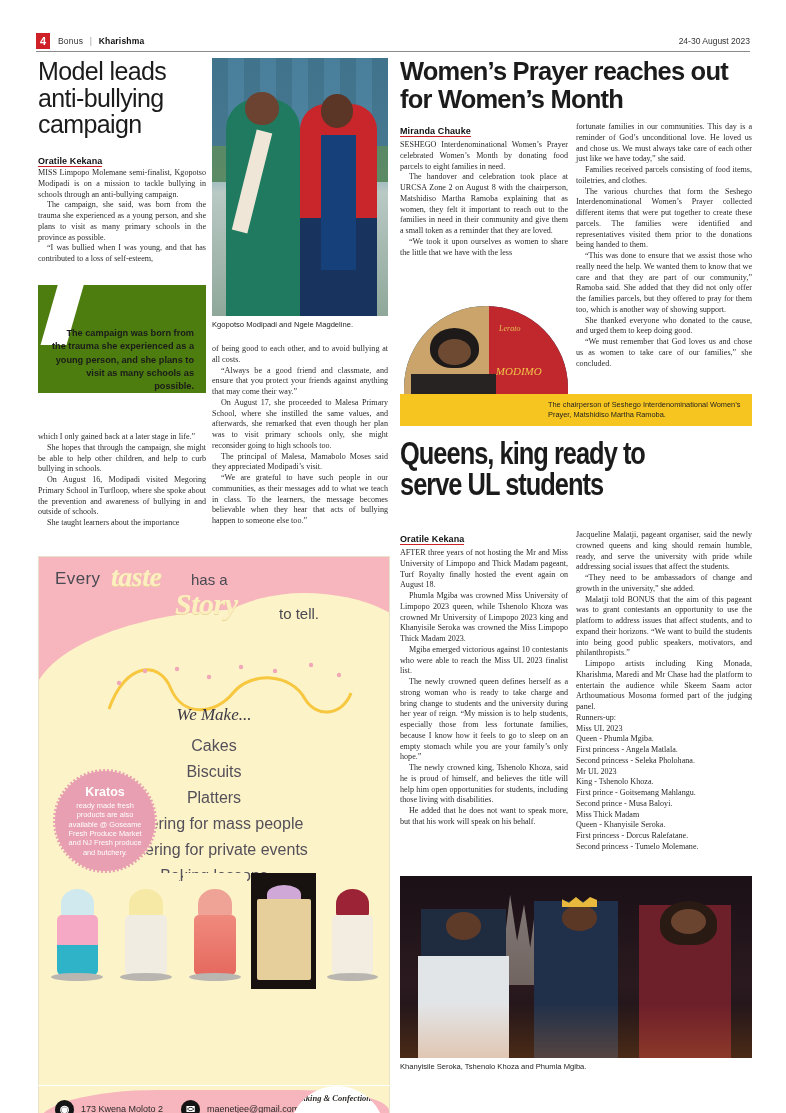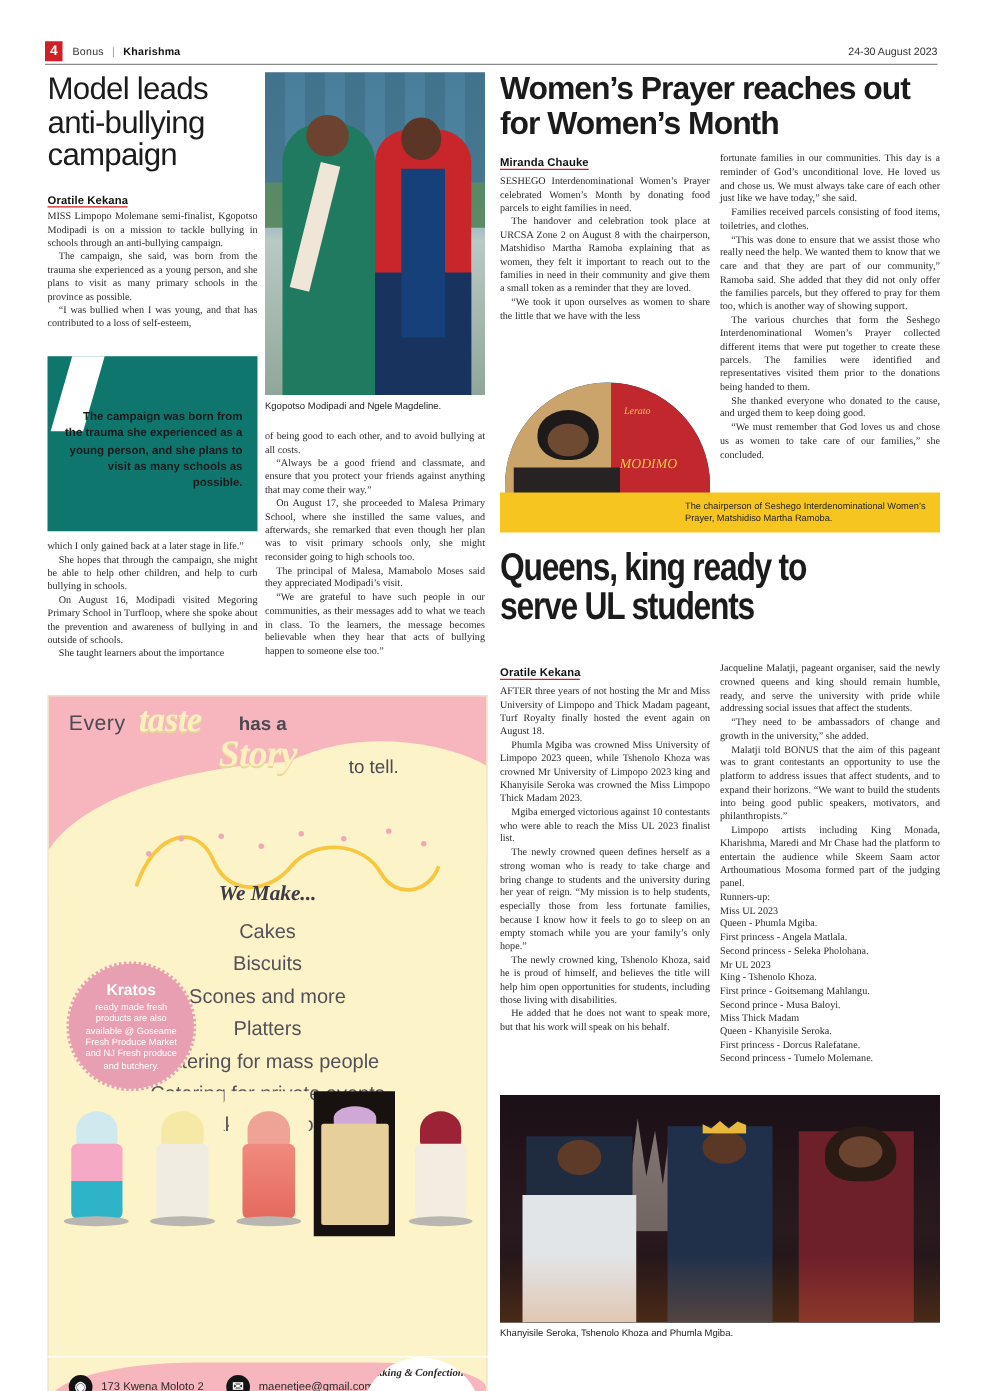--- a/index.html
+++ b/index.html
@@ -54,22 +54,22 @@
 
   
   .h-model {
     position:absolute; left:38px; top:58px; width:172px;
     font-family:"Liberation Sans", sans-serif; font-weight:normal;
     font-size:25px; line-height:1.06; letter-spacing:-0.6px; color:#1b1b1b;
   }
   .model-byline { position:absolute; left:38px; top:150px; }
   .model-col1 { position:absolute; left:38px; top:168px; width:168px; }
   .pullquote {
-    position:absolute; left:38px; top:285px; width:168px; height:140px;
-    background:#0f766e; overflow:hidden;
+    position:absolute; left:38px; top:285px; width:168px; height:108px;
+    background:#4d7c0f; overflow:hidden;
   }
   .pullquote .slash {
     position:absolute; left:12px; top:-6px; width:26px; height:66px;
     background:#ffffff; transform: skewX(-16deg);
   }
   .pullquote .pq-text {
     position:absolute; left:14px; right:12px; top:42px;
     font-family:"Liberation Sans", sans-serif; font-weight:bold;
     font-size:9.2px; line-height:1.45; text-align:right; color:#1b1b1b;
   }
@@ -176,35 +176,35 @@
     font-family:"Liberation Sans", sans-serif; font-size:17px; color:#4a4a52; letter-spacing:.4px;
   }
   .ad-t2 {
     position:absolute; left:72px; top:4px;
     font-family:"Liberation Serif", serif; font-style:italic; font-weight:bold;
     font-size:28px; color:#fdf0c0; letter-spacing:-.5px;
     text-shadow: 0 1px 0 #e9d79a;
   }
   .ad-t3 {
     position:absolute; left:152px; top:14px;
-    font-family:"Liberation Sans", sans-serif; font-size:15px; color:#4a4a52;font-weight:bold;
+    font-family:"Liberation Sans", sans-serif; font-size:15px; color:#4a4a52;
   }
   .ad-t4 {
     position:absolute; left:136px; top:30px;
     font-family:"Liberation Serif", serif; font-style:italic; font-weight:bold;
     font-size:30px; color:#fdf0c0; letter-spacing:-.5px; text-shadow:0 1px 0 #e9d79a;
   }
   .ad-t5 {
     position:absolute; left:240px; top:48px;
     font-family:"Liberation Sans", sans-serif; font-size:15px; color:#4a4a52;
   }
   .ad-squiggle { position:absolute; left:66px; top:96px; width:250px; height:70px; }
   .ad-wemake {
     position:absolute; left:0; right:0; top:148px; text-align:center;
-    font-family:"Liberation Serif", serif; font-style:italic; font-weight:bold;
+    font-family:"Liberation Serif", serif; font-style:italic; font-weight:normal;
     font-size:17px; color:#3e3a44;
   }
   .ad-items {
     position:absolute; left:0; right:0; top:176px; text-align:center;
     font-family:"Liberation Sans", sans-serif; font-size:16px; color:#54505a;
     line-height:1.62;
   }
   .ad-badge {
     position:absolute; left:14px; top:212px; width:104px; height:104px;
     border-radius:50%; background:#e79fb1; color:#fff; text-align:center;
@@ -335,22 +335,22 @@
 
   <div class="prayer-col1 body-col">
     <p class="lead">SESHEGO Interdenominational Women’s Prayer celebrated Women’s Month by donating food parcels to eight families in need.</p>
     <p>The handover and celebration took place at URCSA Zone 2 on August 8 with the chairperson, Matshidiso Martha Ramoba explaining that as women, they felt it important to reach out to the families in need in their community and give them a small token as a reminder that they are loved.</p>
     <p>“We took it upon ourselves as women to share the little that we have with the less</p>
   </div>
 
   <div class="prayer-col2 body-col">
     <p class="lead">fortunate families in our communities. This day is a reminder of God’s unconditional love. He loved us and chose us. We must always take care of each other just like we have today,” she said.</p>
     <p>Families received parcels consisting of food items, toiletries, and clothes.</p>
+    <p>The various churches that form the Seshego Interdenominational Women’s Prayer collected different items that were put together to create these parcels. The families were identified and representatives visited them prior to the donations being handed to them.</p>
     <p>“This was done to ensure that we assist those who really need the help. We wanted them to know that we care and that they are part of our community,” Ramoba said. She added that they did not only offer the families parcels, but they offered to pray for them too, which is another way of showing support.</p>
-    <p>The various churches that form the Seshego Interdenominational Women’s Prayer collected different items that were put together to create these parcels. The families were identified and representatives visited them prior to the donations being handed to them.</p>
     <p>She thanked everyone who donated to the cause, and urged them to keep doing good.</p>
     <p>“We must remember that God loves us and chose us as women to take care of our families,” she concluded.</p>
   </div>
 
   <div class="prayer-photo">
     <div class="pp-left"></div>
     <div class="pp-right"></div>
     <div class="pp-word2">Lerato</div>
     <div class="pp-word">MODIMO</div>
     <div class="pp-body"></div>
@@ -438,21 +438,20 @@
           <circle cx="170" cy="18" r="2.2"></circle>
         <circle cx="206" cy="12" r="2.2"></circle>
           <circle cx="234" cy="22" r="2.2"></circle>
       </g>
     </svg>
 
     <div class="ad-wemake">We Make...</div>
     <div class="ad-items">
       <div>Cakes</div>
       <div>Biscuits</div>
-      <div>Scones and more</div>
       <div>Platters</div>
       <div>Catering for mass people</div>
       <div>Catering for private events</div>
       <div>Baking lessons</div>
     </div>
 
     <div class="ad-badge">
       <div class="bname">Kratos</div>
       <div class="btxt">ready made fresh products are also available @ Goseame Fresh Produce Market and NJ Fresh produce and butchery.</div>
     </div>

